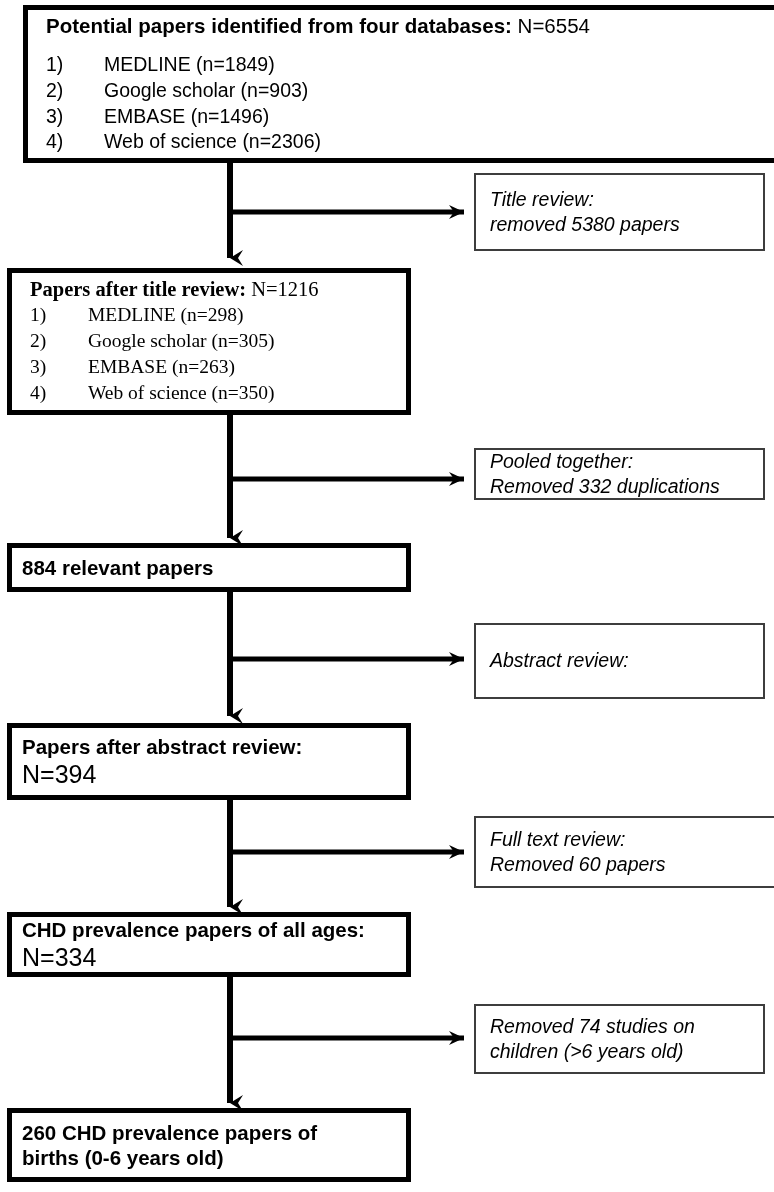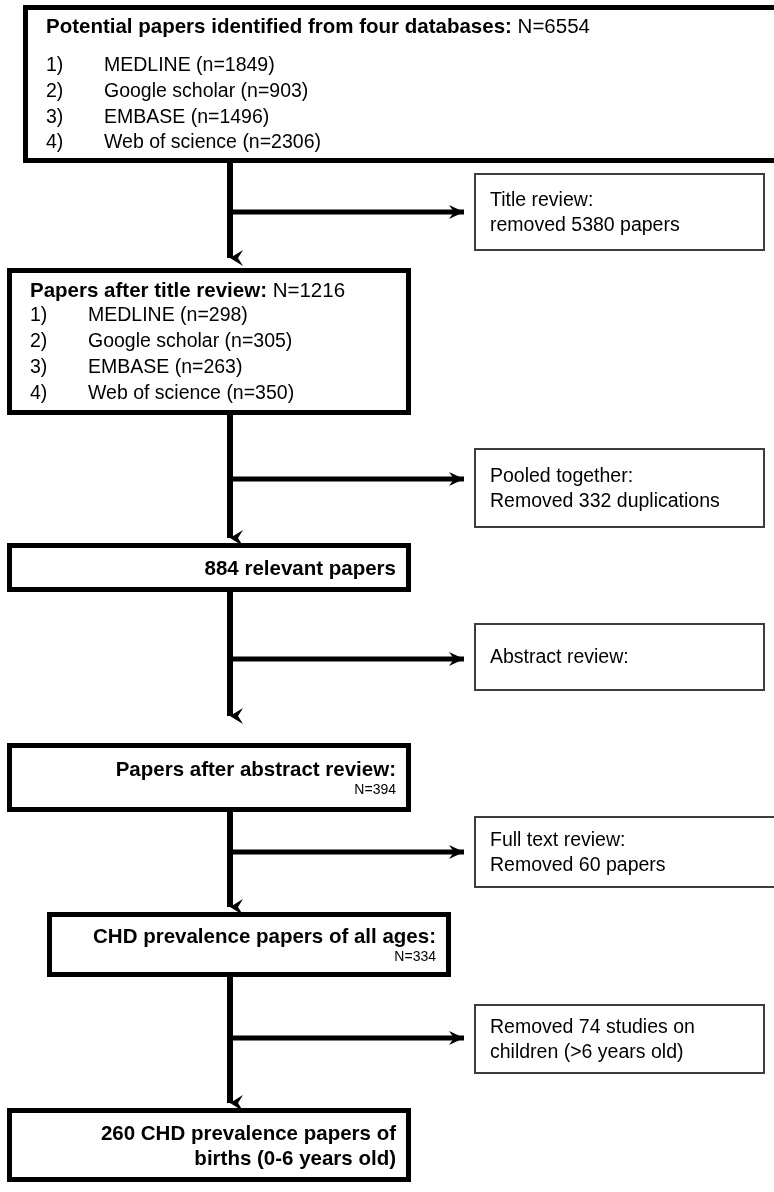--- a/index.html
+++ b/index.html
@@ -41,43 +41,45 @@
     flex-direction: column;
     justify-content: center;
   }
   .node.main.left-align .node-inner {
     padding-left: 18px;
     padding-right: 10px;
     align-items: flex-start;
     text-align: left;
   }
   .node.main.center-align .node-inner {
+    padding-left: 10px;
     padding-right: 10px;
-    align-items: flex-end;
+    align-items: flex-start;
     text-align: center;
   }
   .node.side .node-inner {
     padding-left: 14px;
     padding-right: 8px;
     align-items: flex-start;
     text-align: center;
+    font-style: italic;
   }
 
   .title-line {
     font-size: 20.5px;
     font-weight: bold;
     color: #000000;
     line-height: 1.22;
     white-space: nowrap;
   }
   .title-line .regular {
     font-weight: normal;
   }
   .sub-line {
-    font-size: 14px;
+    font-size: 25px;
     font-weight: normal;
     color: #000000;
     line-height: 1.22;
     white-space: nowrap;
   }
   .side-line {
     font-size: 19.5px;
     font-weight: normal;
     color: #000000;
     line-height: 1.30;
@@ -183,21 +185,21 @@
     </div>
   </div>
 
   <div class="node side" style="left:474px; top:173px; width:291px; height:78px;">
     <div class="node-inner">
       <div class="side-line">Title review:</div>
       <div class="side-line">removed 5380 papers</div>
     </div>
   </div>
 
-  <div class="node main left-align" style="left:7px; top:268px; width:404px; height:147px;">
+  <div class="node main left-align" style="left:7px; top:268px; width:404px; height:147px;font-family:Liberation Serif, serif;">
     <div class="node-inner">
       <div class="title-line"><span>Papers after title review:</span><span class="regular">  N=1216</span></div>
       <ul class="db-list">
         <li>
           <span class="db-index">1)</span>
           <span class="db-label">MEDLINE (n=298)</span>
         </li>
         <li>
           <span class="db-index">2)</span>
           <span class="db-label">Google scholar (n=305)</span>
@@ -207,54 +209,54 @@
           <span class="db-label">EMBASE (n=263)</span>
         </li>
         <li>
           <span class="db-index">4)</span>
           <span class="db-label">Web of science (n=350)</span>
         </li>
       </ul>
     </div>
   </div>
 
-  <div class="node side" style="left:474px; top:448px; width:291px; height:80px;">
+  <div class="node side" style="left:474px; top:448px; width:291px; height:52px;">
     <div class="node-inner">
       <div class="side-line">Pooled together:</div>
       <div class="side-line">Removed 332 duplications</div>
     </div>
   </div>
 
   <div class="node main center-align" style="left:7px; top:543px; width:404px; height:49px;">
     <div class="node-inner">
       <div class="title-line">884 relevant papers</div>
     </div>
   </div>
 
-  <div class="node side" style="left:474px; top:623px; width:291px; height:68px;">
+  <div class="node side" style="left:474px; top:623px; width:291px; height:76px;">
     <div class="node-inner">
       <div class="side-line">Abstract review:</div>
     </div>
   </div>
 
-  <div class="node main center-align" style="left:7px; top:743px; width:404px; height:69px;">
+  <div class="node main center-align" style="left:7px; top:723px; width:404px; height:77px;">
     <div class="node-inner">
       <div class="title-line">Papers after abstract review:</div>
       <div class="sub-line">N=394</div>
     </div>
   </div>
 
   <div class="node side" style="left:474px; top:816px; width:305px; height:72px;">
     <div class="node-inner">
       <div class="side-line">Full text review:</div>
       <div class="side-line">Removed 60 papers</div>
     </div>
   </div>
 
-  <div class="node main center-align" style="left:7px; top:912px; width:404px; height:65px;margin-left:40px;">
+  <div class="node main center-align" style="left:7px; top:912px; width:404px; height:65px;">
     <div class="node-inner">
       <div class="title-line">CHD prevalence papers of all ages:</div>
       <div class="sub-line">N=334</div>
     </div>
   </div>
 
   <div class="node side" style="left:474px; top:1004px; width:291px; height:70px;">
     <div class="node-inner">
       <div class="side-line">Removed 74 studies on</div>
       <div class="side-line">children (&gt;6 years old)</div>

